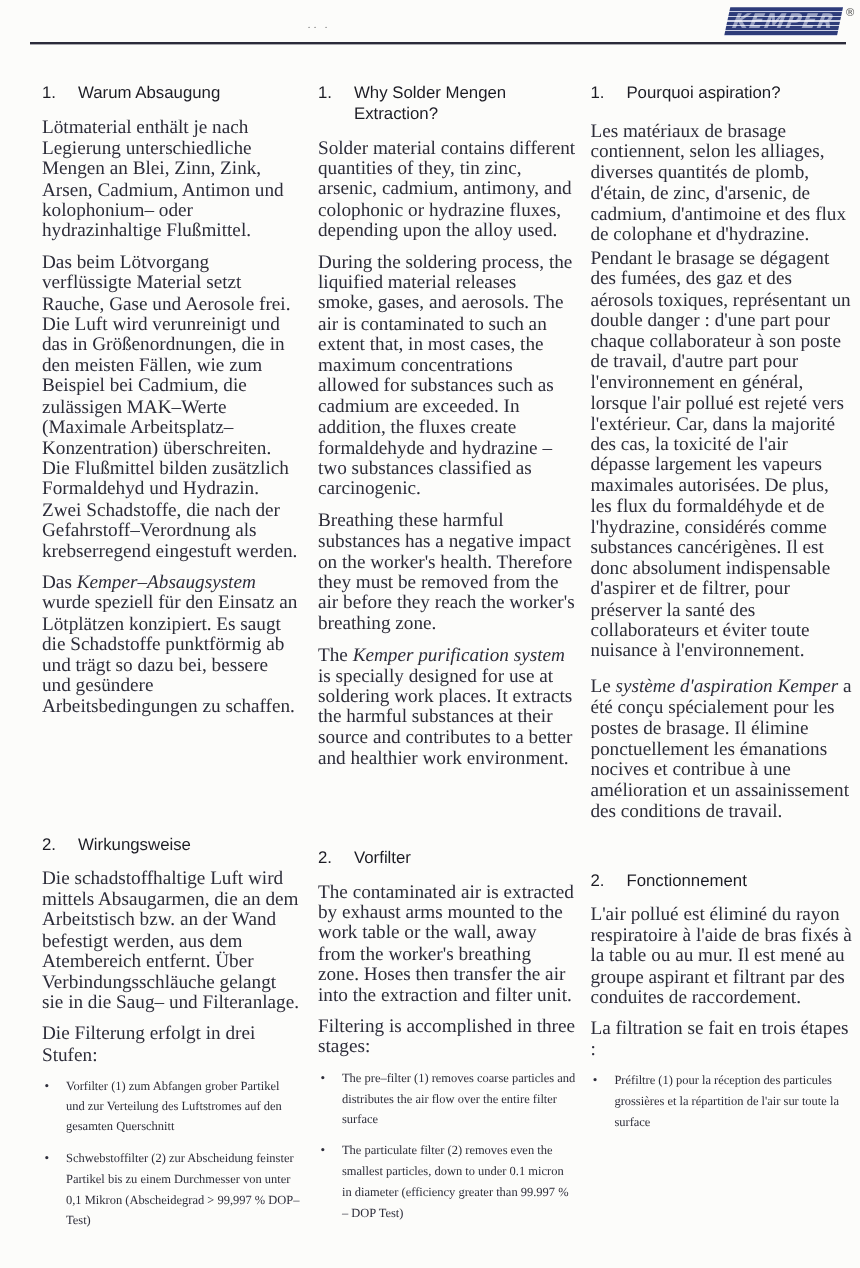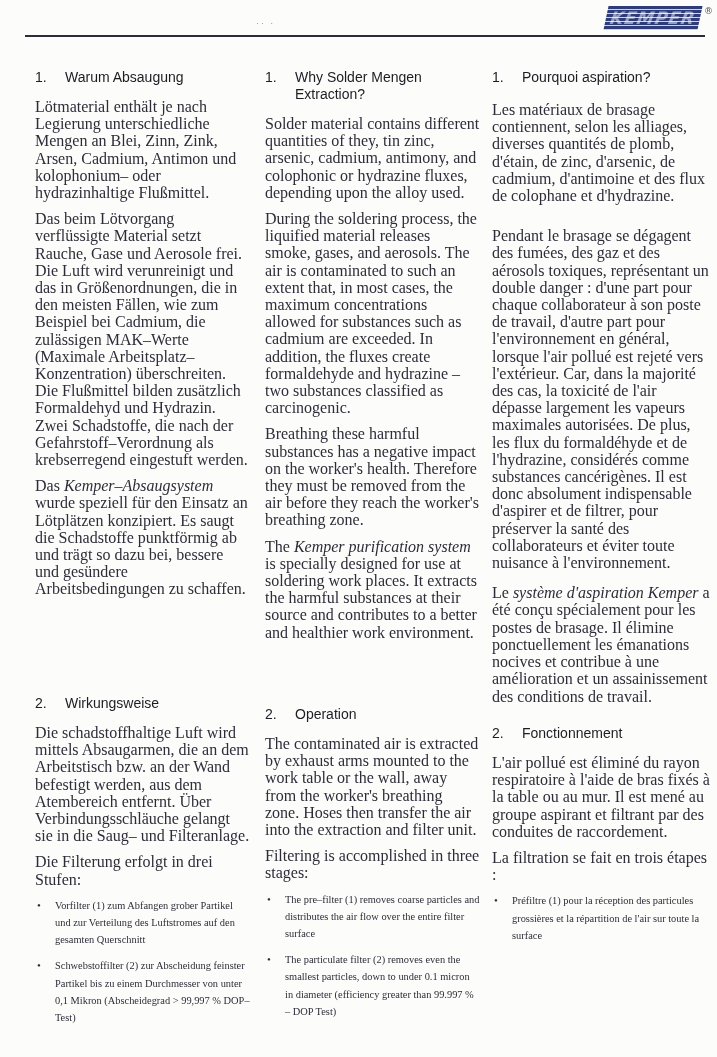--- a/index.html
+++ b/index.html
@@ -71,42 +71,42 @@
   <p>During the soldering process, the liquified material releases smoke, gases, and aerosols. The air is contaminated to such an extent that, in most cases, the maximum concentrations allowed for substances such as cadmium are exceeded. In addition, the fluxes create formaldehyde and hydrazine – two substances classified as carcinogenic.</p>
   <p>Breathing these harmful substances has a negative impact on the worker's health. Therefore they must be removed from the air before they reach the worker's breathing zone.</p>
   <p><span>The </span><em>Kemper purification system</em><span> is specially designed for use at soldering work places. It extracts the harmful substances at their source and contributes to a better and healthier work environment.</span></p>
 </div>
 
 <div class="col c3" style="top:69px">
   <h2 style="margin-bottom:15px">
       <span class="num">1.</span>
       <span>Pourquoi aspiration?</span>
     </h2>
-  <p style="margin-bottom:23px">Les matériaux de brasage contiennent, selon les alliages, diverses quantités de plomb, d'étain, de zinc, d'arsenic, de cadmium, d'antimoine et des flux de colophane et d'hydrazine.</p>
+  <p style="margin-bottom:3px">Les matériaux de brasage contiennent, selon les alliages, diverses quantités de plomb, d'étain, de zinc, d'arsenic, de cadmium, d'antimoine et des flux de colophane et d'hydrazine.</p>
   <p style="margin-bottom:13px">Pendant le brasage se dégagent des fumées, des gaz et des aérosols toxiques, représentant un double danger : d'une part pour chaque collaborateur à son poste de travail, d'autre part pour l'environnement en général, lorsque l'air pollué est rejeté vers l'extérieur. Car, dans la majorité des cas, la toxicité de l'air dépasse largement les vapeurs maximales autorisées. De plus, les flux du formaldéhyde et de l'hydrazine, considérés comme substances cancérigènes. Il est donc absolument indispensable d'aspirer et de filtrer, pour préserver la santé des collaborateurs et éviter toute nuisance à l'environnement.</p>
   <p><span>Le </span><em>système d'aspiration Kemper</em><span> a été conçu spécialement pour les postes de brasage. Il élimine ponctuellement les émanations nocives et contribue à une amélioration et un assainissement des conditions de travail.</span></p>
 </div>
 
 <div class="col c1" style="top:695px">
   <h2>
       <span class="num">2.</span>
       <span>Wirkungsweise</span>
     </h2>
   <p>Die schadstoffhaltige Luft wird mittels Absaugarmen, die an dem Arbeitstisch bzw. an der Wand befestigt werden, aus dem Atembereich entfernt. Über Verbindungsschläuche gelangt sie in die Saug– und Filteranlage.</p>
   <p>Die Filterung erfolgt in drei Stufen:</p>
   <ul>
     <li>Vorfilter (1) zum Abfangen grober Partikel und zur Verteilung des Luftstromes auf den gesamten Querschnitt</li>
     <li>Schwebstoffilter (2) zur Abscheidung feinster Partikel bis zu einem Durchmesser von unter 0,1 Mikron (Abscheidegrad &gt; 99,997 % DOP–Test)</li>
   </ul>
 </div>
 
 <div class="col c2" style="top:706px">
   <h2>
       <span class="num">2.</span>
-      <span>Operation</span>
+      <span>Vorfilter</span>
     </h2>
   <p>The contaminated air is extracted by exhaust arms mounted to the work table or the wall, away from the worker's breathing zone. Hoses then transfer the air into the extraction and filter unit.</p>
   <p>Filtering is accomplished in three stages:</p>
   <ul>
     <li>The pre–filter (1) removes coarse particles and distributes the air flow over the entire filter surface</li>
     <li>The particulate filter (2) removes even the smallest particles, down to under 0.1 micron in diameter (efficiency greater than 99.997 % – DOP Test)</li>
   </ul>
 </div>
 
 <div class="col c3" style="top:725px">

